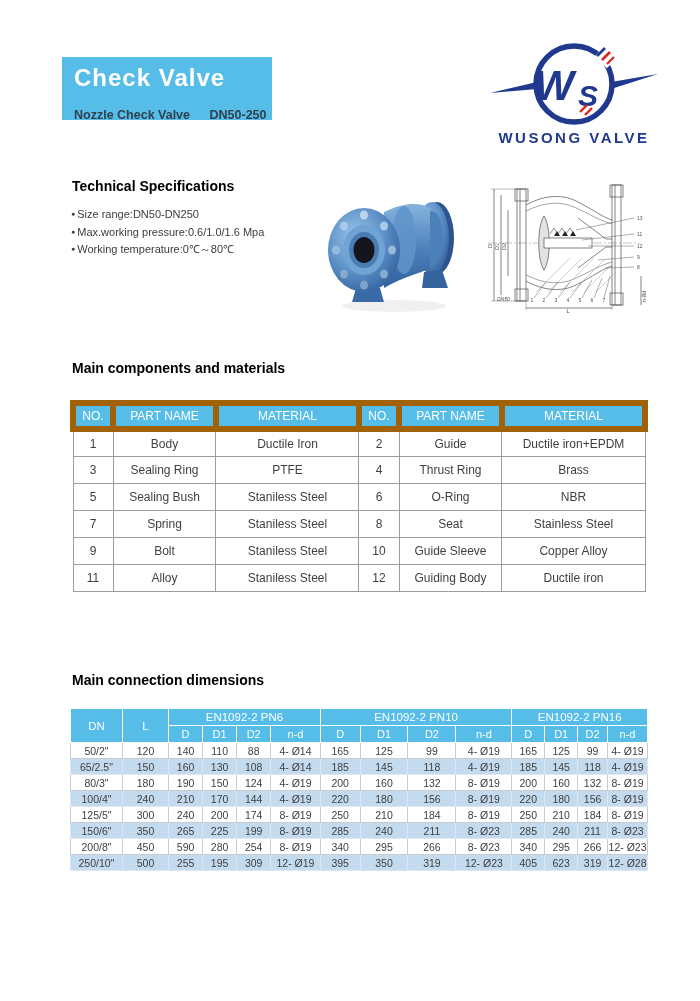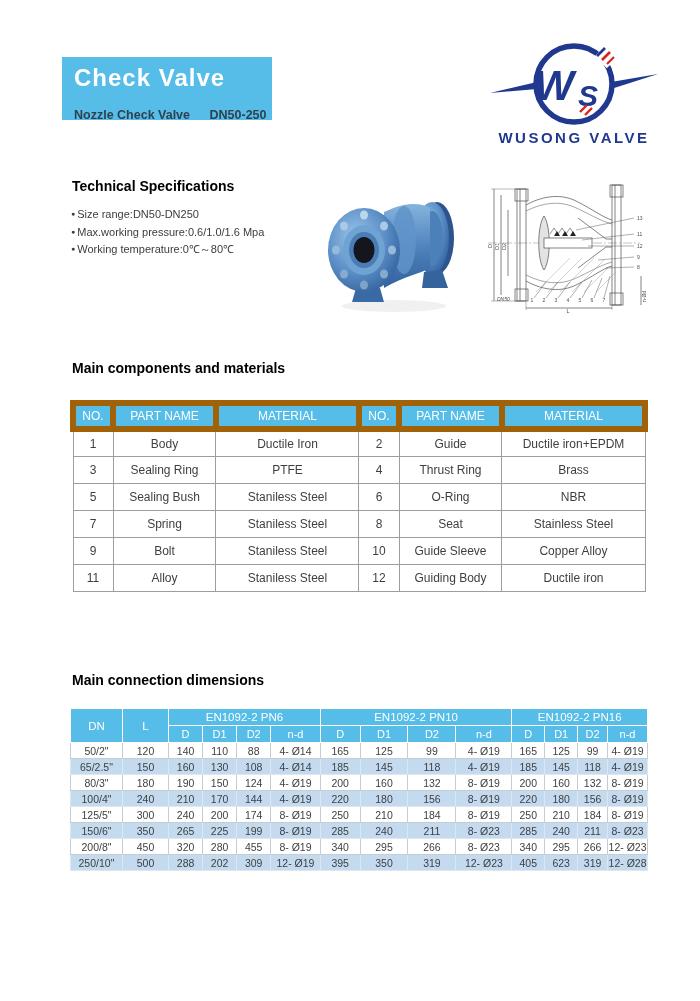--- a/index.html
+++ b/index.html
@@ -429,38 +429,38 @@
           <td>211</td>
           <td>8- Ø23</td>
           <td>285</td>
           <td>240</td>
           <td>211</td>
           <td>8- Ø23</td>
         </tr>
         <tr>
           <td>200/8"</td>
           <td>450</td>
-          <td>320</td>
+          <td>590</td>
           <td>280</td>
-          <td>455</td>
+          <td>254</td>
           <td>8- Ø19</td>
           <td>340</td>
           <td>295</td>
           <td>266</td>
           <td>8- Ø23</td>
           <td>340</td>
           <td>295</td>
           <td>266</td>
           <td>12- Ø23</td>
         </tr>
         <tr class="alt">
           <td>250/10"</td>
           <td>500</td>
-          <td>288</td>
-          <td>202</td>
+          <td>255</td>
+          <td>195</td>
           <td>309</td>
           <td>12- Ø19</td>
           <td>395</td>
           <td>350</td>
           <td>319</td>
           <td>12- Ø23</td>
           <td>405</td>
           <td>623</td>
           <td>319</td>
           <td>12- Ø28</td>

